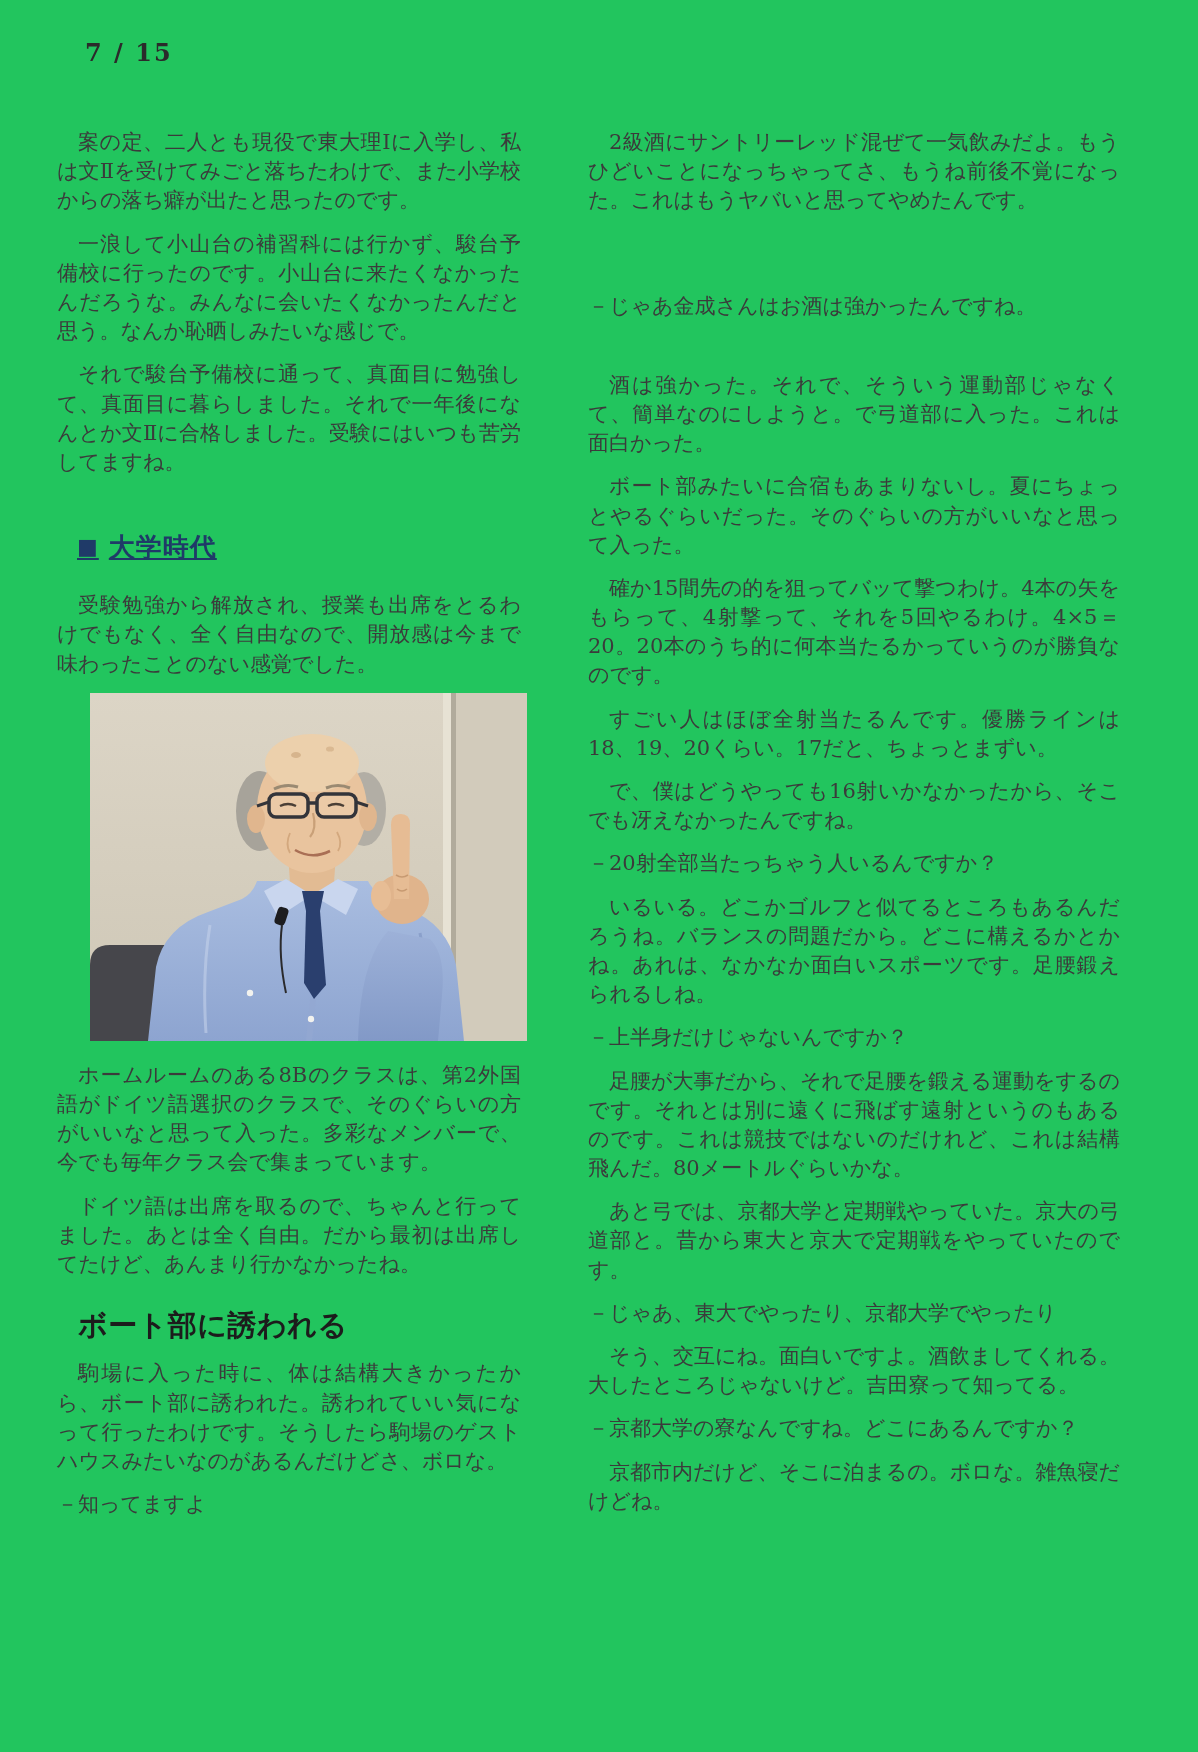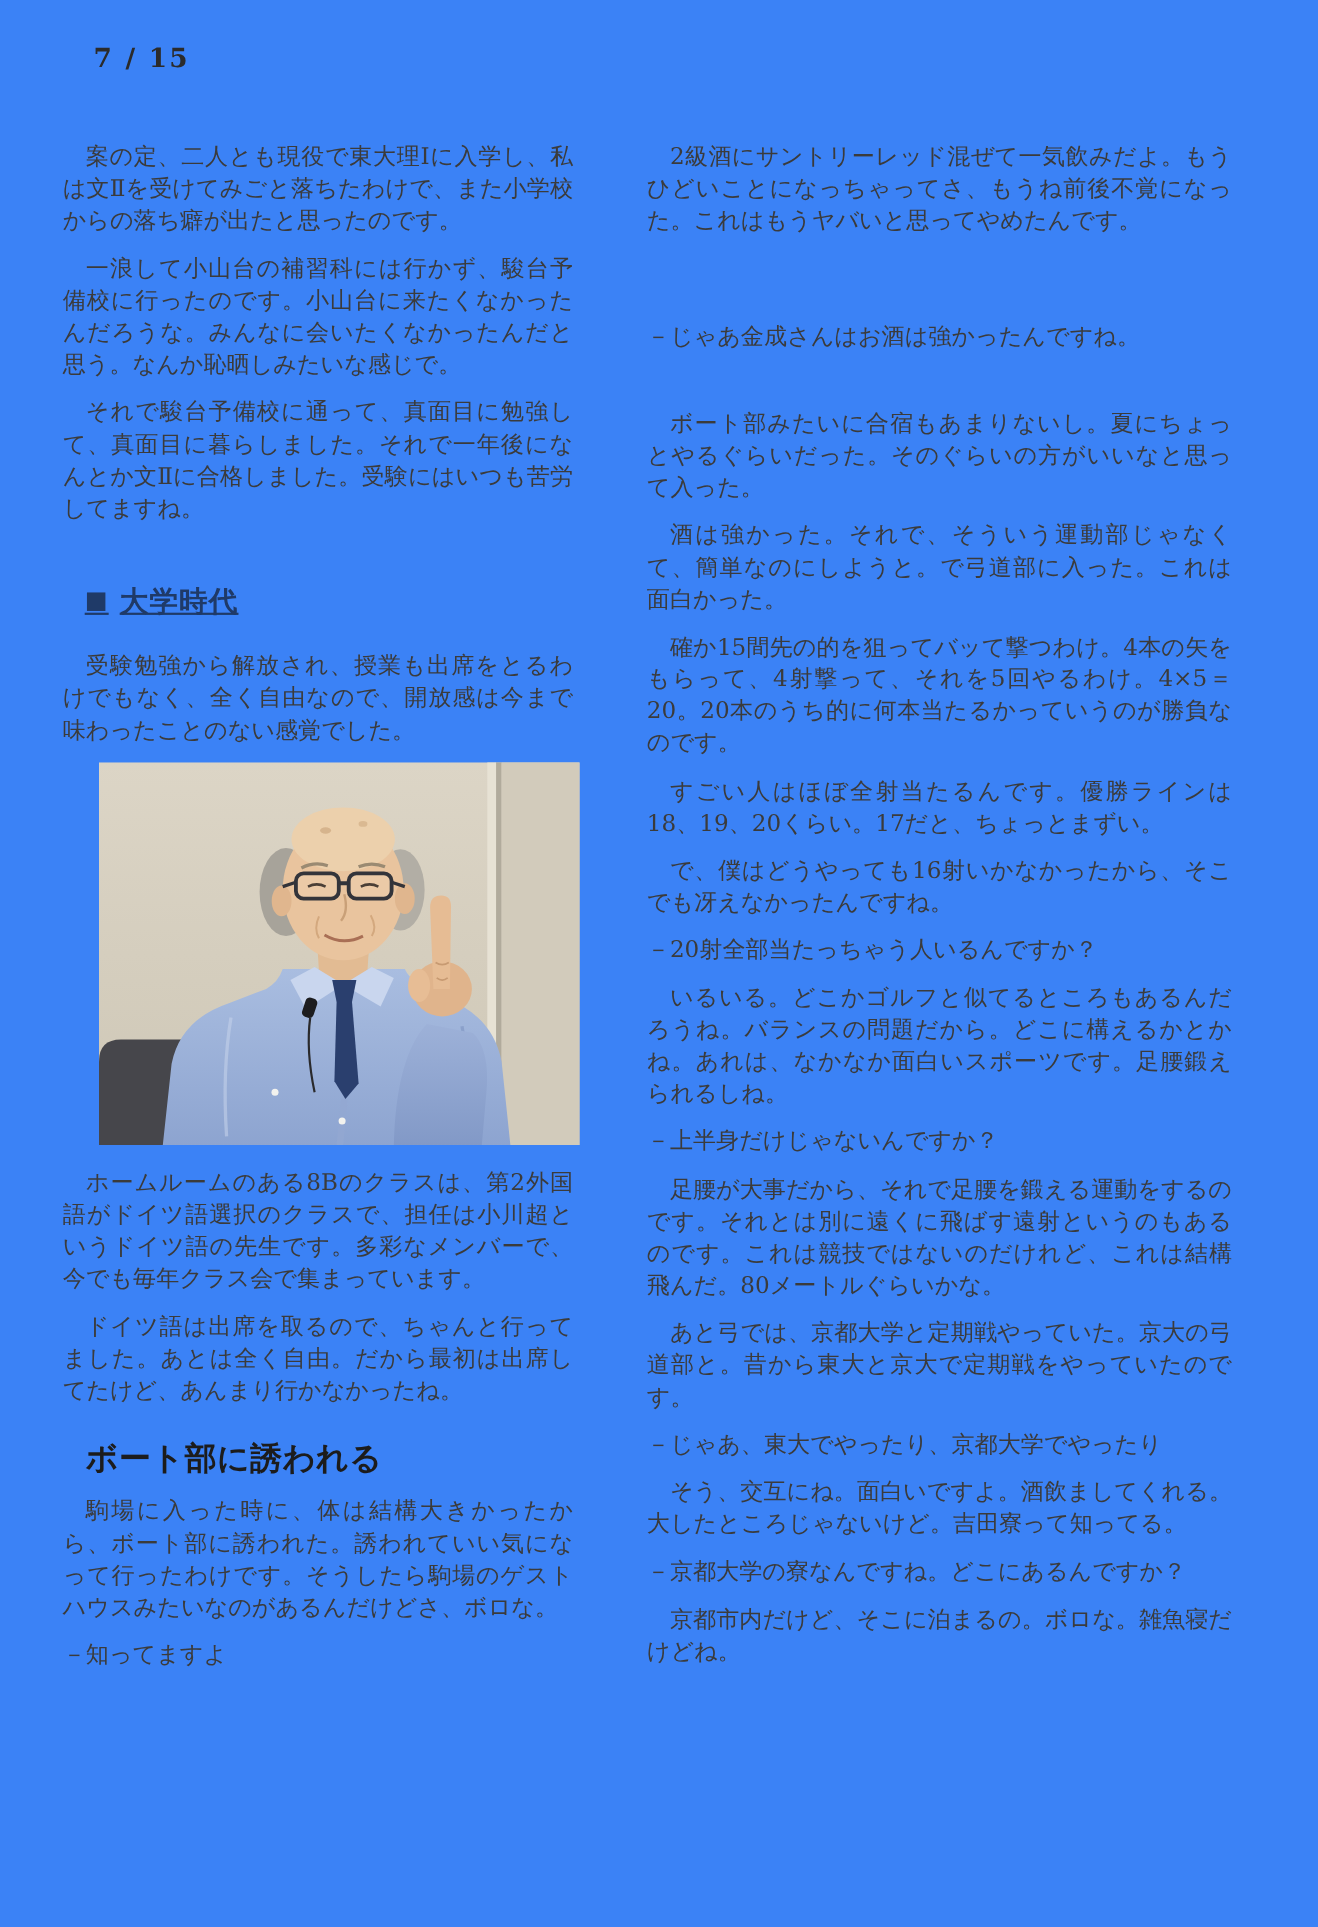--- a/index.html
+++ b/index.html
@@ -1,20 +1,20 @@
 <!DOCTYPE html>
 <html lang="ja"><head>
 <meta charset="utf-8">
 <style>
   html,body{margin:0;padding:0;background:#ffffff;}
   .page{
     position:relative;
     width:1198px;
     height:1752px;
-    background:#3b82f6;
+    background:#22c55e;
     font-family:"DejaVu Serif","Liberation Serif",serif;
     color:#3b3b3b;
     overflow:hidden;
   }
   .page-number{
     position:absolute;
     left:85px; top:38px;
     font-size:24px;
     font-weight:bold;
     color:#2b2b2b;
@@ -146,34 +146,34 @@
 
         <path d="M268,348 Q270,268 298,238 L340,246 Q356,262 352,302 L348,348 Z" fill="url(#shirt2)"></path>
 
         <ellipse cx="312" cy="206" rx="27" ry="25" fill="#e0b48c"></ellipse>
         <ellipse cx="291" cy="203" rx="10" ry="15" fill="#e7bd95"></ellipse>
         <path d="M304,206 L301,132 Q301,121 311,121 Q320,121 320,131 L319,206 Z" fill="#e6bc94"></path>
         <path d="M307,196 Q312,200 317,196 M306,182 Q312,186 318,182" stroke="#c79a72" stroke-width="1.6" fill="none"></path>
       </svg>
     </div>
 
-    <p>ホームルームのある8Bのクラスは、第2外国語がドイツ語選択のクラスで、担任は小川超というドイツ語の先生です。多彩なメンバーで、今でも毎年クラス会で集まっています。</p>
+    <p>ホームルームのある8Bのクラスは、第2外国語がドイツ語選択のクラスで、そのぐらいの方がいいなと思って入った。多彩なメンバーで、今でも毎年クラス会で集まっています。</p>
     <p>ドイツ語は出席を取るので、ちゃんと行ってました。あとは全く自由。だから最初は出席してたけど、あんまり行かなかったね。</p>
 
     <h3 class="subsection">ボート部に誘われる</h3>
 
     <p>駒場に入った時に、体は結構大きかったから、ボート部に誘われた。誘われていい気になって行ったわけです。そうしたら駒場のゲストハウスみたいなのがあるんだけどさ、ボロな。</p>
     <p class="q">－知ってますよ</p>
   </div>
 
   <div class="col col-right">
     <p>2級酒にサントリーレッド混ぜて一気飲みだよ。もうひどいことになっちゃってさ、もうね前後不覚になった。これはもうヤバいと思ってやめたんです。</p>
     <p class="q q-gap">－じゃあ金成さんはお酒は強かったんですね。</p>
+    <p>酒は強かった。それで、そういう運動部じゃなくて、簡単なのにしようと。で弓道部に入った。これは面白かった。</p>
     <p>ボート部みたいに合宿もあまりないし。夏にちょっとやるぐらいだった。そのぐらいの方がいいなと思って入った。</p>
-    <p>酒は強かった。それで、そういう運動部じゃなくて、簡単なのにしようと。で弓道部に入った。これは面白かった。</p>
     <p>確か15間先の的を狙ってバッて撃つわけ。4本の矢をもらって、4射撃って、それを5回やるわけ。4×5＝20。20本のうち的に何本当たるかっていうのが勝負なのです。</p>
     <p>すごい人はほぼ全射当たるんです。優勝ラインは18、19、20くらい。17だと、ちょっとまずい。</p>
     <p>で、僕はどうやっても16射いかなかったから、そこでも冴えなかったんですね。</p>
     <p class="q">－20射全部当たっちゃう人いるんですか？</p>
     <p>いるいる。どこかゴルフと似てるところもあるんだろうね。バランスの問題だから。どこに構えるかとかね。あれは、なかなか面白いスポーツです。足腰鍛えられるしね。</p>
     <p class="q">－上半身だけじゃないんですか？</p>
     <p>足腰が大事だから、それで足腰を鍛える運動をするのです。それとは別に遠くに飛ばす遠射というのもあるのです。これは競技ではないのだけれど、これは結構飛んだ。80メートルぐらいかな。</p>
     <p>あと弓では、京都大学と定期戦やっていた。京大の弓道部と。昔から東大と京大で定期戦をやっていたのです。</p>
     <p class="q">－じゃあ、東大でやったり、京都大学でやったり</p>
     <p>そう、交互にね。面白いですよ。酒飲ましてくれる。大したところじゃないけど。吉田寮って知ってる。</p>

